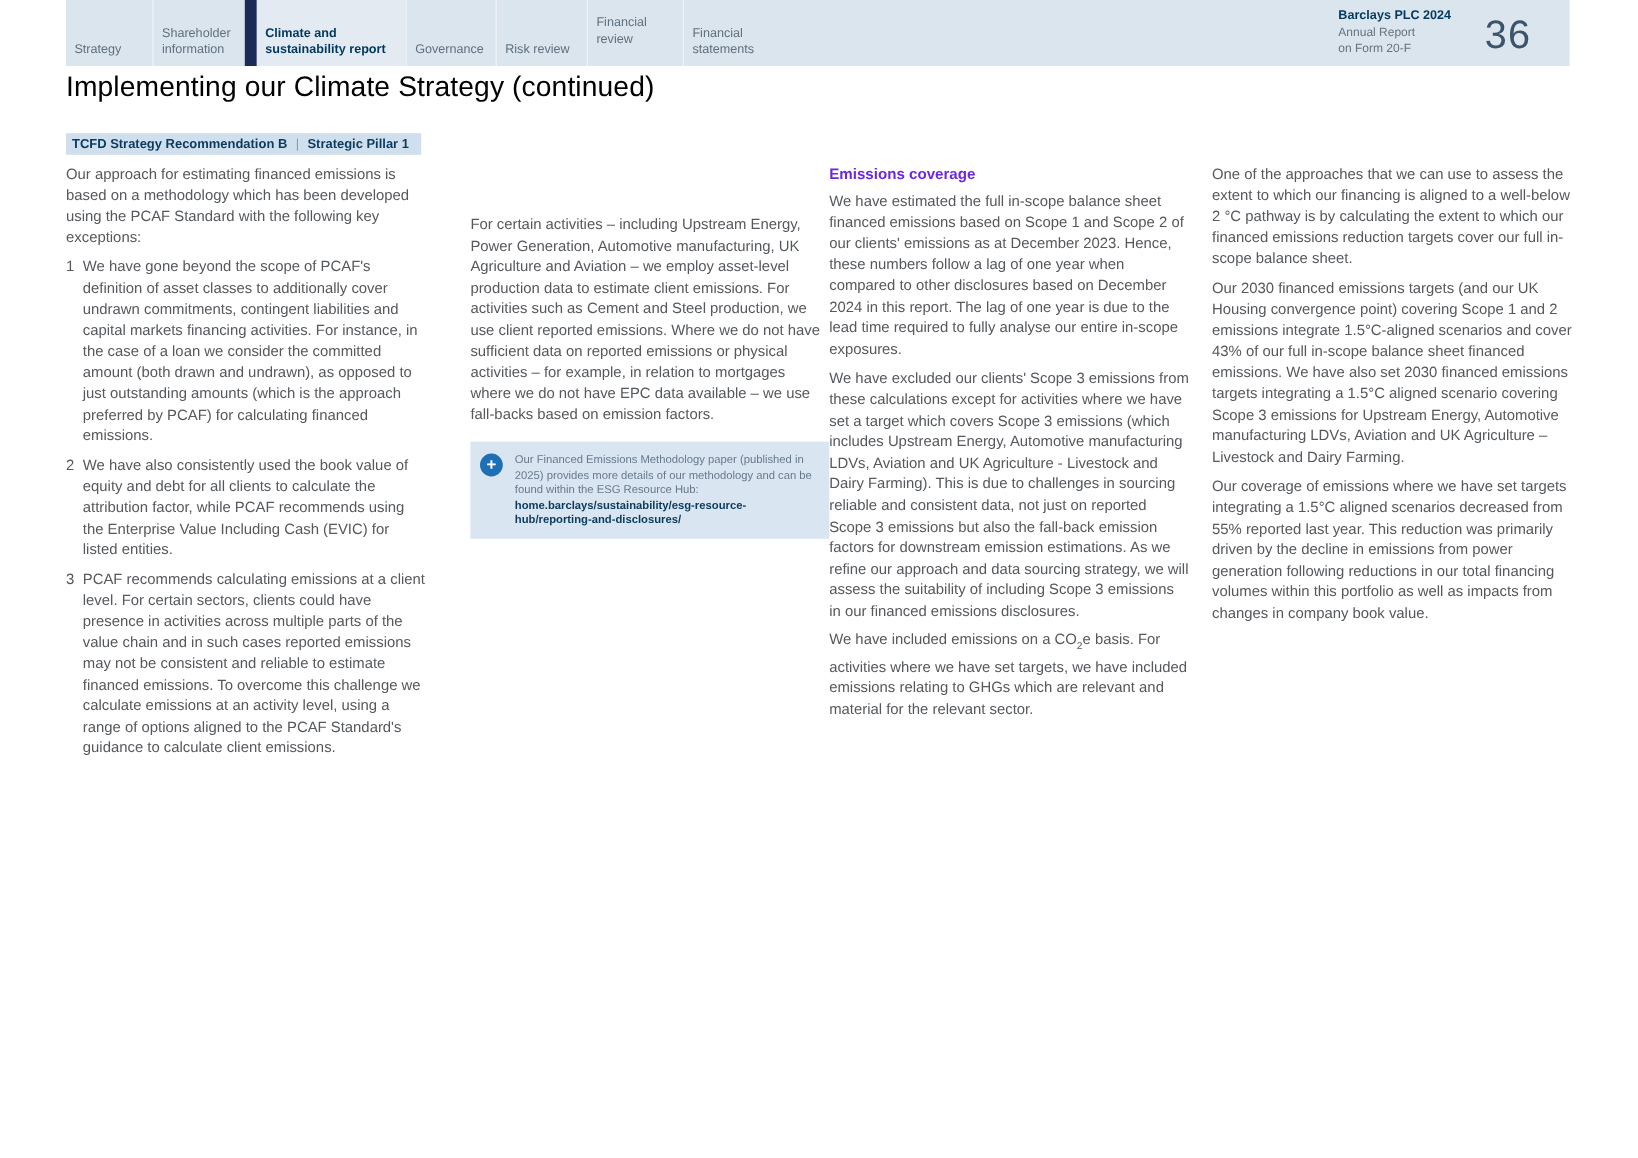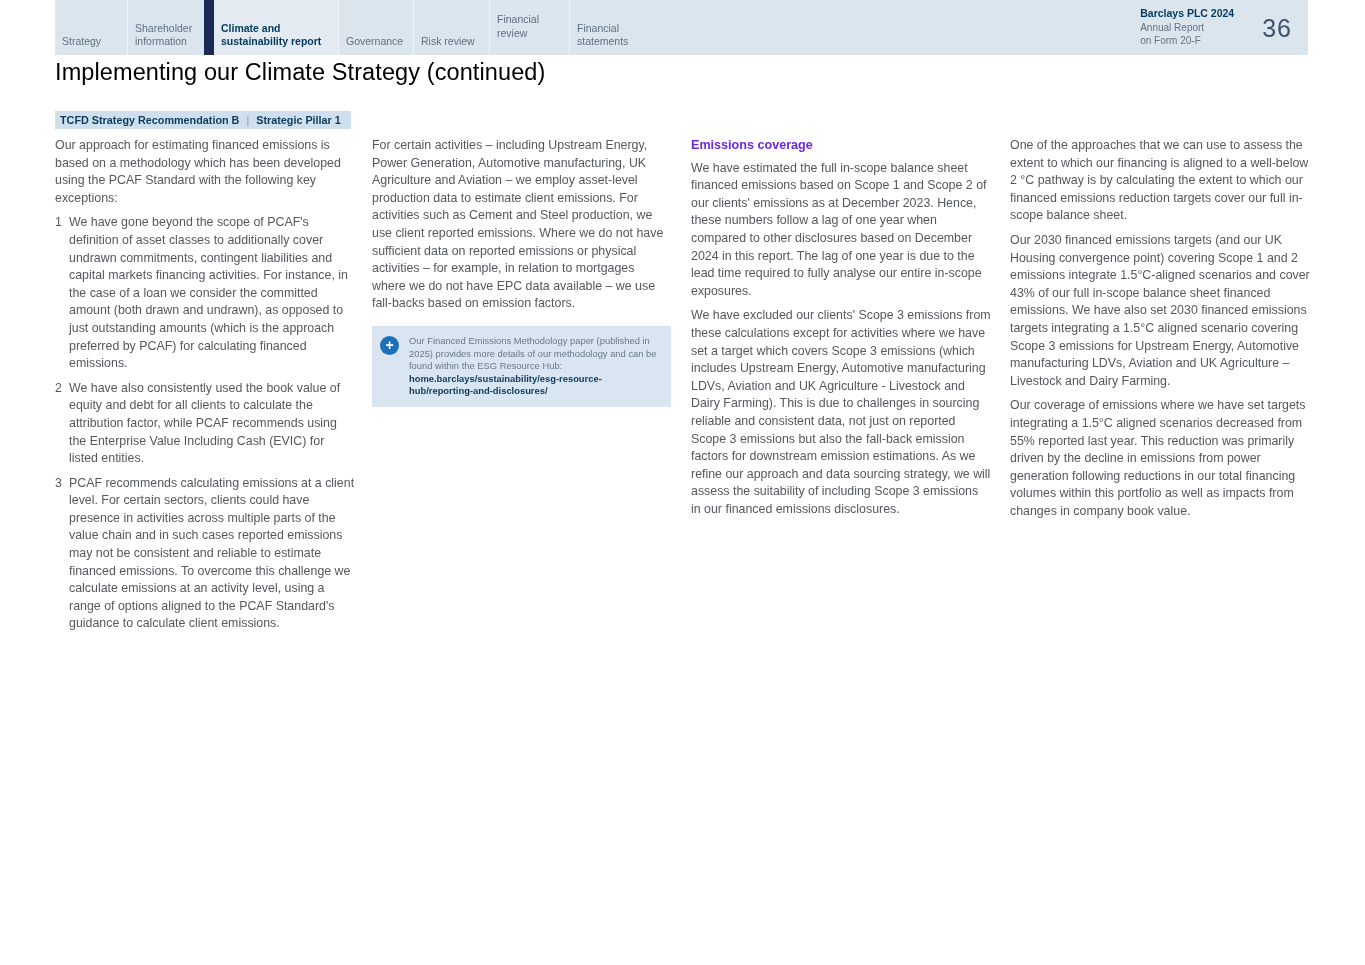--- a/index.html
+++ b/index.html
@@ -29,43 +29,43 @@
   .tab-w6 { width:80px;align-items:center; }
   .tab-w7 { width:82px; }
   .active-bar { width:10px; background:#1c2a57; }
   .tab.active {
     background:#e3eaf2; color:#00395d; font-weight:bold; border-left:none;justify-content:flex-end;
   }
   .band-right { margin-left:auto; display:flex; align-items:center; }
   .brand-block { font-size:10px; line-height:1.32; color:#64737f; padding-right:28px; }
   .brand-title { font-weight:bold; color:#00395d; font-size:10.5px; }
   .page-number {
-    font-size:25px; font-weight:300; color:#3c536b; letter-spacing:1px;
-    padding-right:16px; padding-top:2px;
+    font-size:33px; font-weight:300; color:#3c536b; letter-spacing:1px;
+    padding-right:32px; padding-top:2px;
   }
 
   
   .page-title {
     position:absolute; left:55px; top:59px;
     font-size:23.5px; font-weight:400; color:#000000; letter-spacing:.1px;
   }
   .tcfd-badge {
     position:absolute; left:55px; top:111px; height:18px;
     background:#cfdfee; display:inline-flex; align-items:center;
     padding:0 10px 0 5px; font-size:10.8px; font-weight:bold; color:#0b3a5d;
   }
   .tcfd-badge .divider { color:#7f9cb5; font-weight:400; padding:0 7px; }
 
   
   .col {
     position:absolute; top:137px; width:301px;
     font-size:12.4px; line-height:17.6px; color:#55585c;
   }
   .col-1 { left:55px; }
-  .col-2 { left:372px; width:299px; }
+  .col-2 { left:392px; width:299px;margin-top:42px; }
   .col-3 { left:691px; width:300px; }
   .col-4 { left:1010px; width:300px; }
   .col p { margin-bottom:7px; }
   .list-item { display:flex; margin-bottom:7px; }
   .list-item .num { width:14px; flex:0 0 14px; }
   .col-heading {
     font-size:12.6px; font-weight:bold; color:#6d28d9; margin-bottom:5px;
   }
   sub { font-size:8.5px; }
 
@@ -150,20 +150,21 @@
     <div class="callout">
       <span class="plus-circle">+</span>
       <span>Our Financed Emissions Methodology paper (published in 2025) provides more details of our methodology and can be found within the ESG Resource Hub: </span><span class="hub-link">home.barclays/sustainability/esg-resource-hub/reporting-and-disclosures/</span>
     </div>
   </div>
 
   <div class="col col-3">
     <div class="col-heading">Emissions coverage</div>
     <p>We have estimated the full in-scope balance sheet financed emissions based on Scope 1 and Scope 2 of our clients' emissions as at December 2023. Hence, these numbers follow a lag of one year when compared to other disclosures based on December 2024 in this report. The lag of one year is due to the lead time required to fully analyse our entire in-scope exposures.</p>
     <p>We have excluded our clients' Scope 3 emissions from these calculations except for activities where we have set a target which covers Scope 3 emissions (which includes Upstream Energy, Automotive manufacturing LDVs, Aviation and UK Agriculture - Livestock and Dairy Farming). This is due to challenges in sourcing reliable and consistent data, not just on reported Scope 3 emissions but also the fall-back emission factors for downstream emission estimations. As we refine our approach and data sourcing strategy, we will assess the suitability of including Scope 3 emissions in our financed emissions disclosures.</p>
+    <p><span>We have included emissions on a CO</span><sub>2</sub><span>e basis. For activities where we have set targets, we have included emissions relating to GHGs which are relevant and material for the relevant sector.</span></p>
   </div>
 
   <div class="col col-4">
     <p>One of the approaches that we can use to assess the extent to which our financing is aligned to a well-below 2 °C pathway is by calculating the extent to which our financed emissions reduction targets cover our full in-scope balance sheet.</p>
     <p>Our 2030 financed emissions targets (and our UK Housing convergence point) covering Scope 1 and 2 emissions integrate 1.5°C-aligned scenarios and cover 43% of our full in-scope balance sheet financed emissions. We have also set 2030 financed emissions targets integrating a 1.5°C aligned scenario covering Scope 3 emissions for Upstream Energy, Automotive manufacturing LDVs, Aviation and UK Agriculture – Livestock and Dairy Farming.</p>
     <p>Our coverage of emissions where we have set targets integrating a 1.5°C aligned scenarios decreased from 55% reported last year. This reduction was primarily driven by the decline in emissions from power generation following reductions in our total financing volumes within this portfolio as well as impacts from changes in company book value.</p>
   </div>
 
 </div>
 

